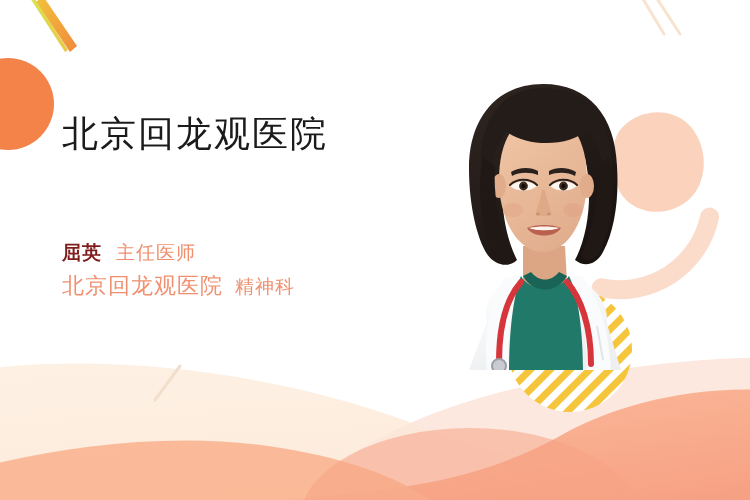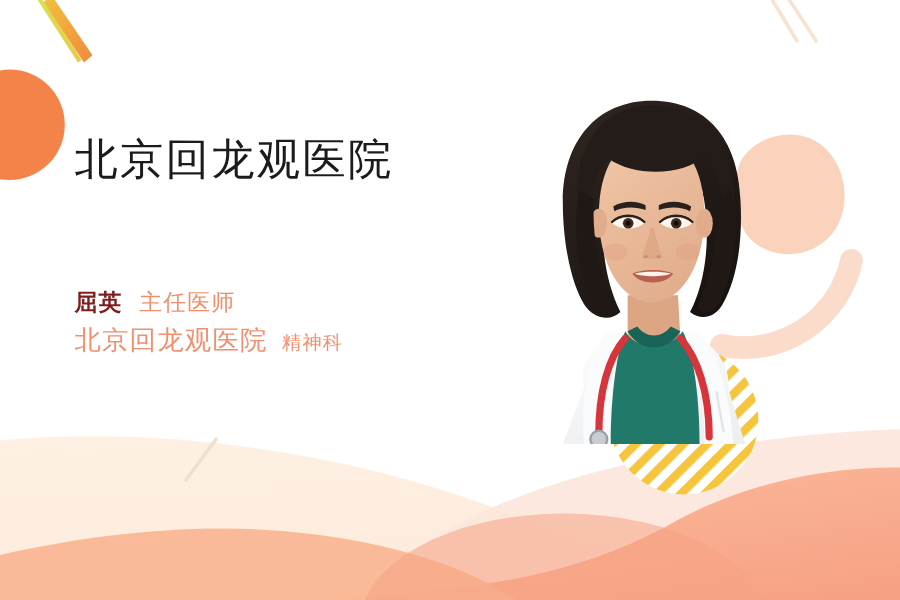--- a/index.html
+++ b/index.html
@@ -91,21 +91,21 @@
     color: #ef8f6d;
     margin-left: 14px;
   }
   .sub-org {
     font-size: 22px;
     font-weight: 400;
     letter-spacing: 1px;
     color: #f09070;
   }
   .sub-dept {
-    font-size: 16px;
+    font-size: 19px;
     font-weight: 400;
     letter-spacing: 1px;
     color: #f09070;
     margin-left: 12px;
   }
 </style>
 </head>
 <body>
 
 <div class="cover">

